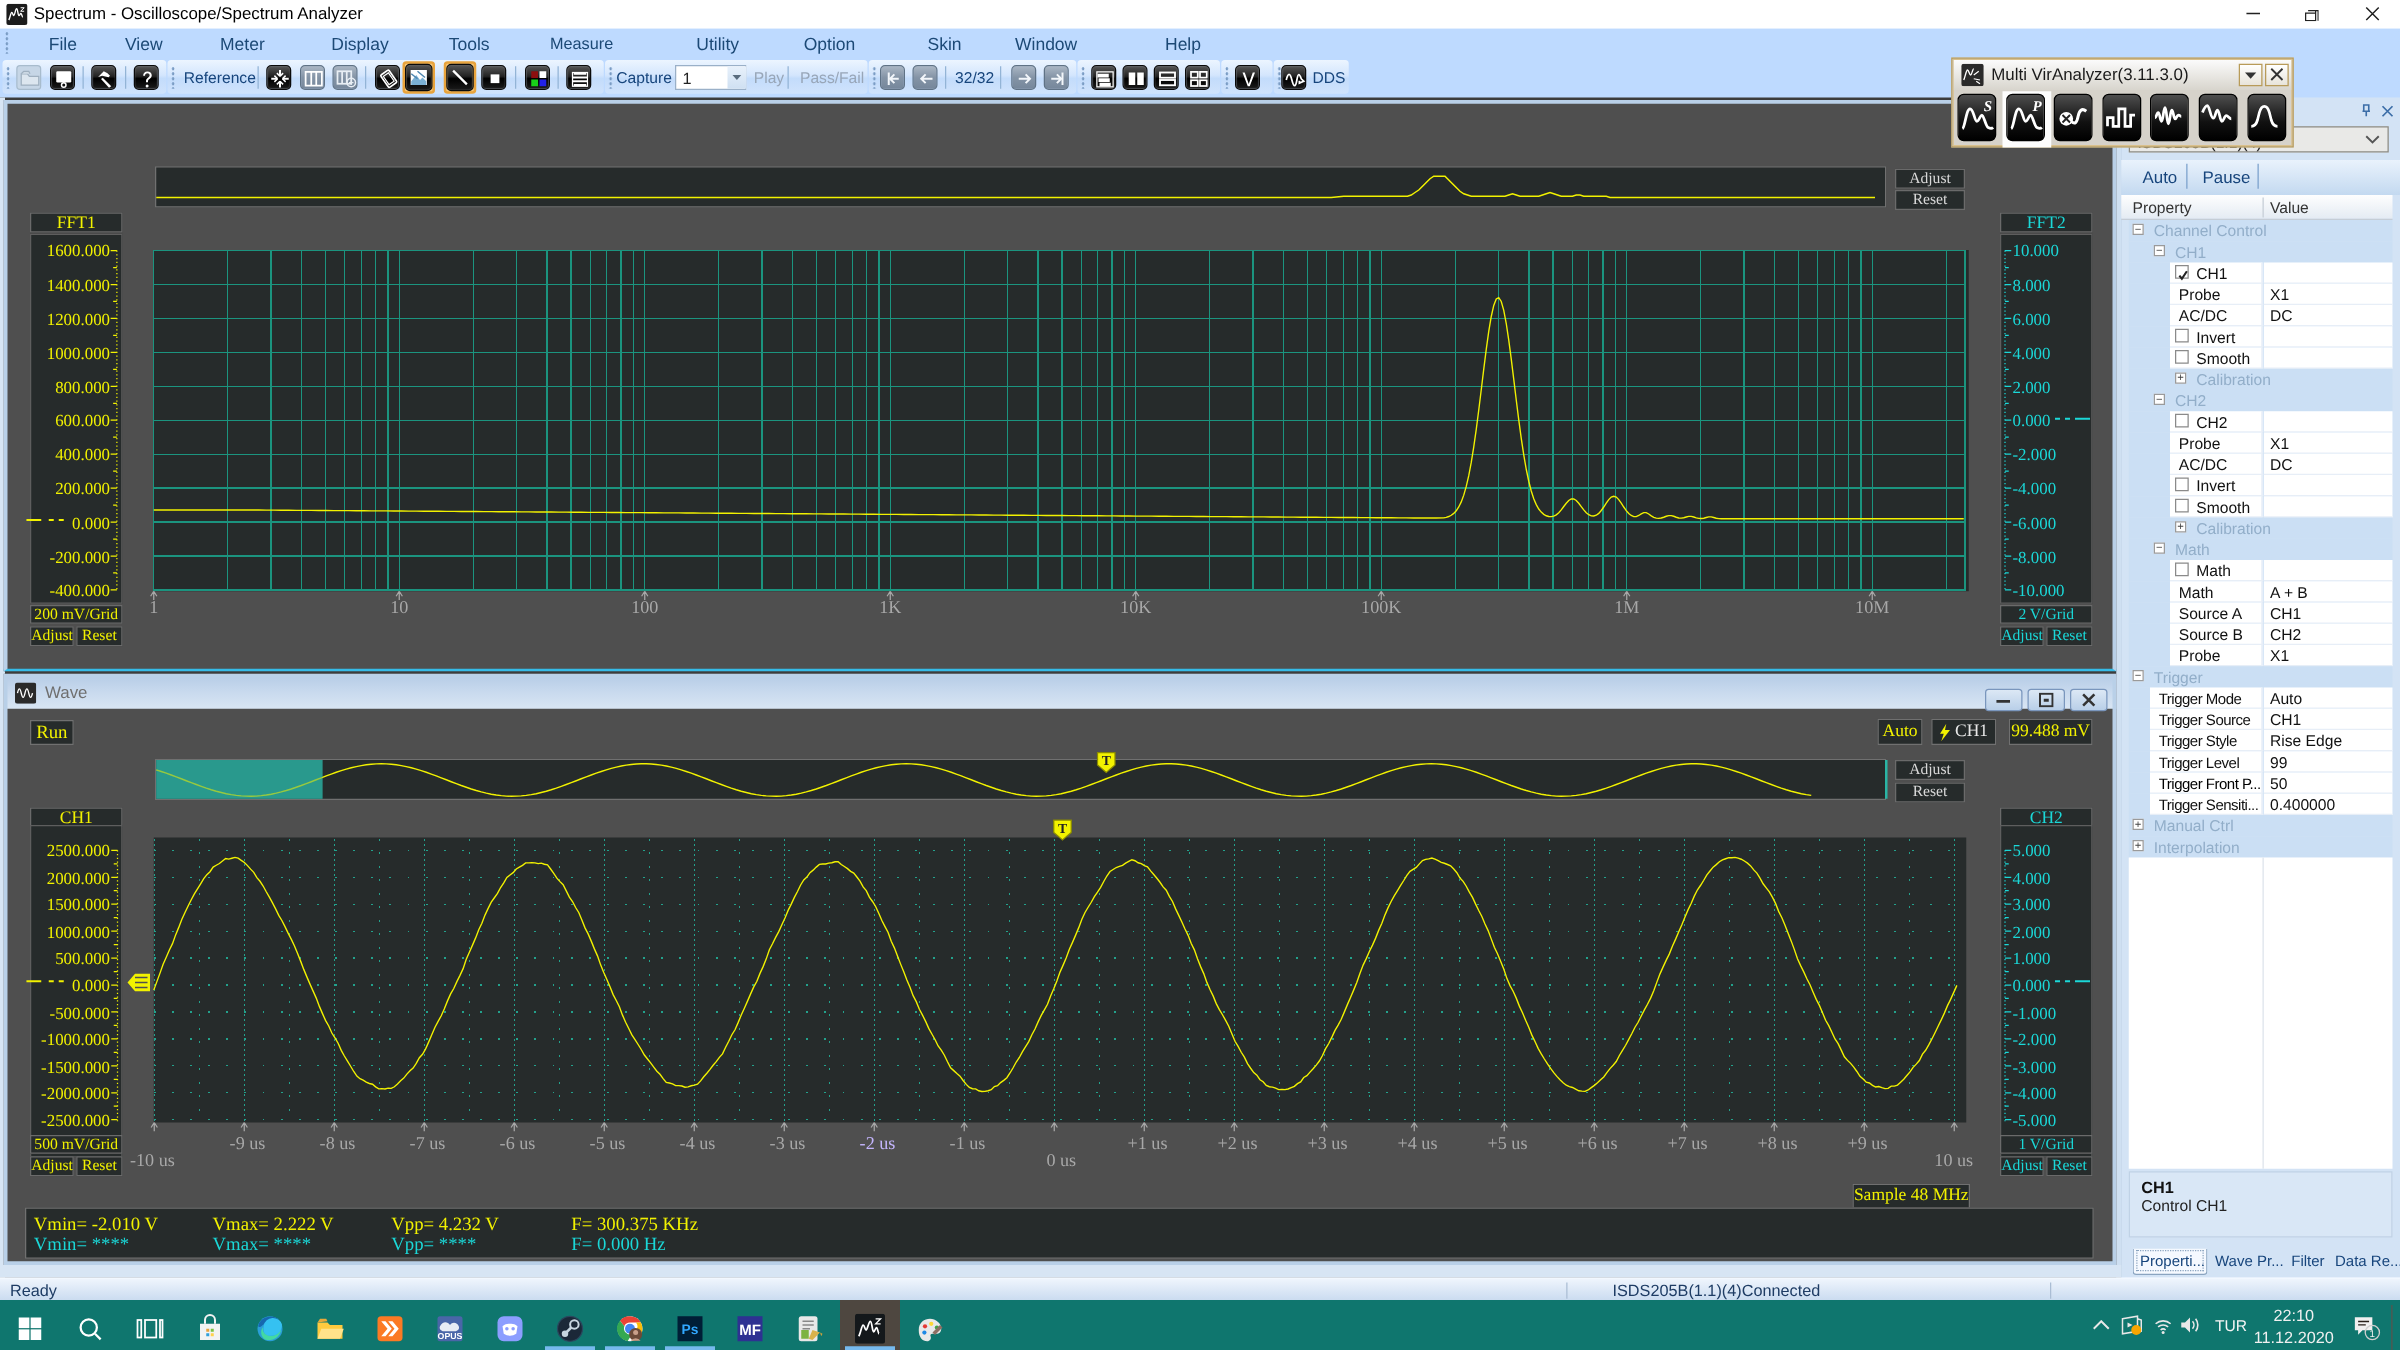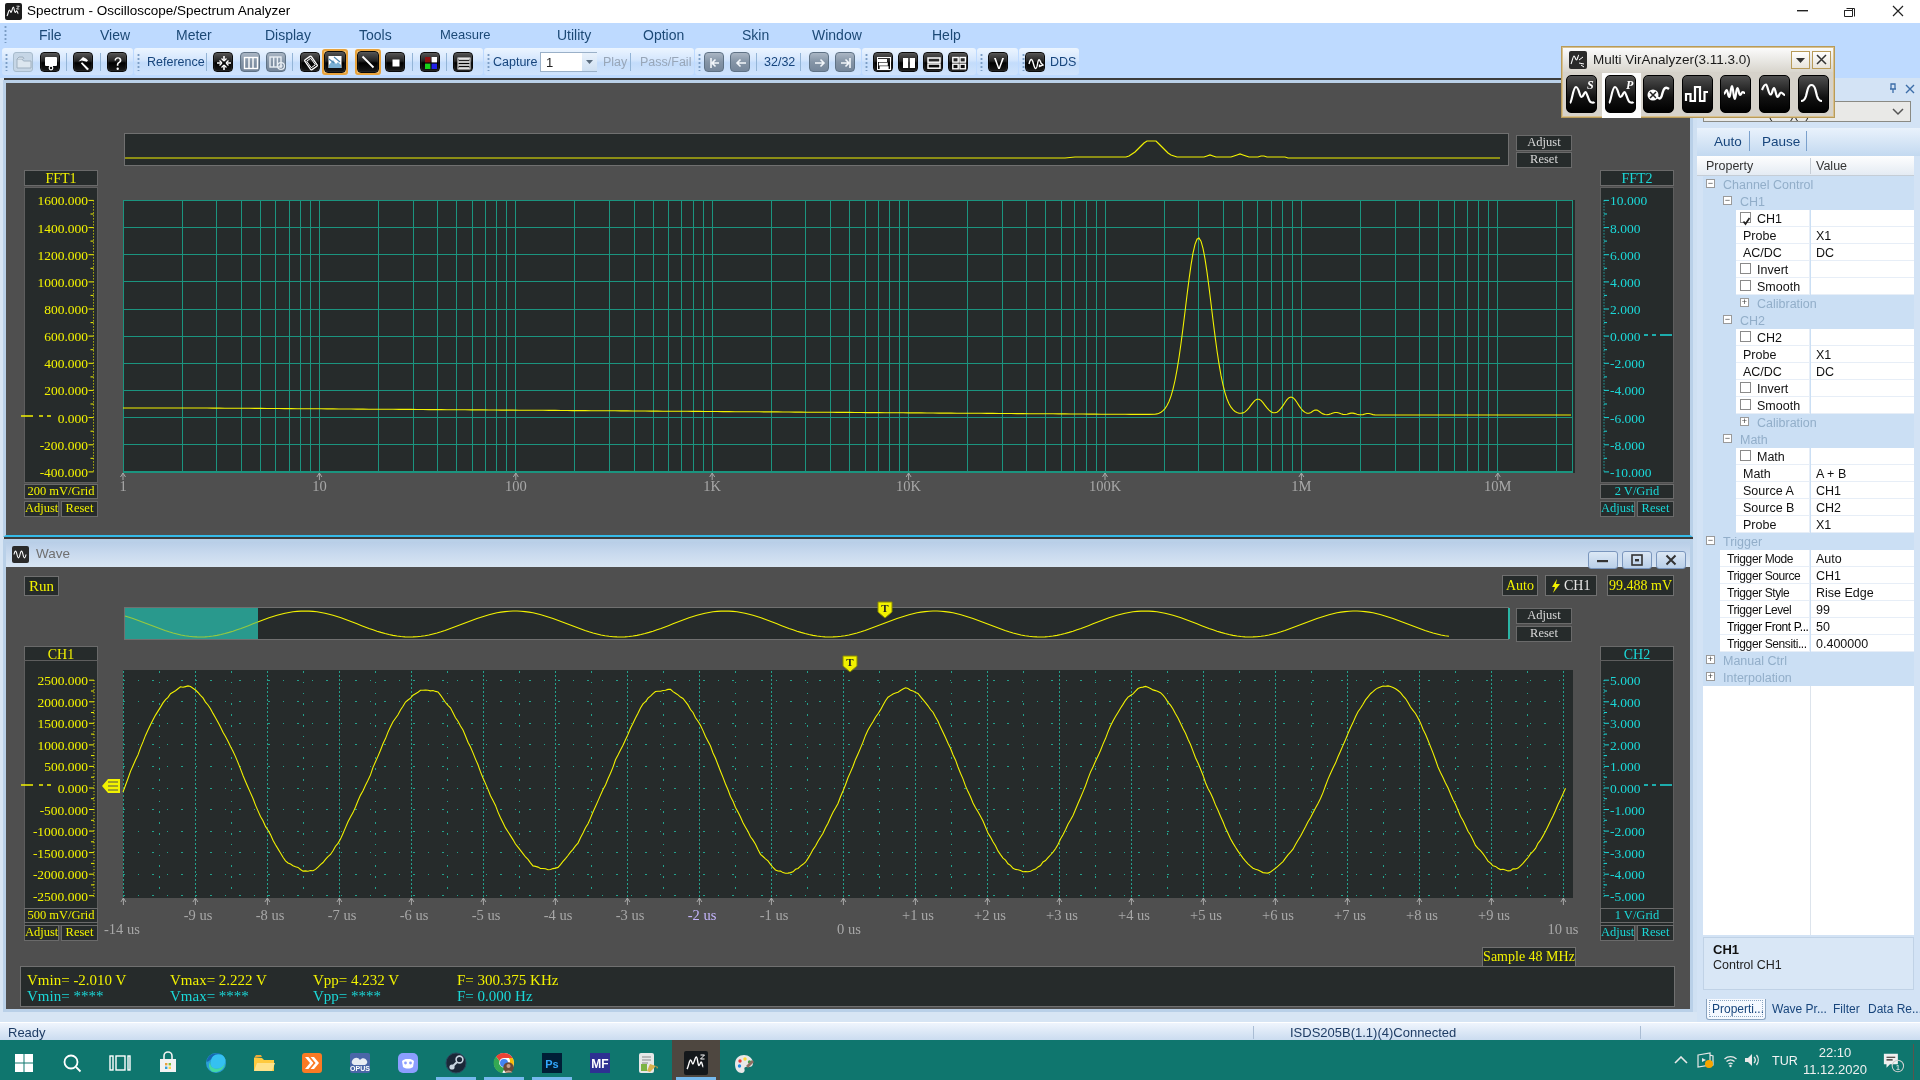--- a/index.html
+++ b/index.html
@@ -407,21 +407,21 @@
     <div class="abs serif" style="left:741px;top:368px;width:60px;text-align:center;font-size:14.5px;color:#a8a8a8">-1 us</div>
     <div class="abs serif" style="left:885px;top:368px;width:60px;text-align:center;font-size:14.5px;color:#a8a8a8">+1 us</div>
     <div class="abs serif" style="left:957px;top:368px;width:60px;text-align:center;font-size:14.5px;color:#a8a8a8">+2 us</div>
     <div class="abs serif" style="left:1029px;top:368px;width:60px;text-align:center;font-size:14.5px;color:#a8a8a8">+3 us</div>
     <div class="abs serif" style="left:1101px;top:368px;width:60px;text-align:center;font-size:14.5px;color:#a8a8a8">+4 us</div>
     <div class="abs serif" style="left:1173px;top:368px;width:60px;text-align:center;font-size:14.5px;color:#a8a8a8">+5 us</div>
     <div class="abs serif" style="left:1245px;top:368px;width:60px;text-align:center;font-size:14.5px;color:#a8a8a8">+6 us</div>
     <div class="abs serif" style="left:1317px;top:368px;width:60px;text-align:center;font-size:14.5px;color:#a8a8a8">+7 us</div>
     <div class="abs serif" style="left:1389px;top:368px;width:60px;text-align:center;font-size:14.5px;color:#a8a8a8">+8 us</div>
     <div class="abs serif" style="left:1461px;top:368px;width:60px;text-align:center;font-size:14.5px;color:#a8a8a8">+9 us</div>
-    <div class="abs serif" style="left:101px;top:382px;width:60px;text-align:left;font-size:14.5px;color:#a8a8a8">-14 us</div>
+    <div class="abs serif" style="left:101px;top:382px;width:60px;text-align:left;font-size:14.5px;color:#a8a8a8">-10 us</div>
     <div class="abs serif" style="left:816px;top:382px;width:60px;text-align:center;font-size:14.5px;color:#a8a8a8">0 us</div>
     <div class="abs serif" style="left:1530px;top:382px;width:60px;text-align:center;font-size:14.5px;color:#a8a8a8">10 us</div>
     <div class="abs dkbox ylw serif" style="left:1479px;top:408px;width:94px;height:20px;font-size:14px;text-align:center;line-height:18px">Sample 48 MHz</div>
     <div class="abs dkbox" style="left:17px;top:427px;width:1655px;height:41px"></div>
     <div class="abs serif ylw" style="left:24px;top:433px;font-size:15px">Vmin= -2.010 V</div>
     <div class="abs serif ylw" style="left:167px;top:433px;font-size:15px">Vmax= 2.222 V</div>
     <div class="abs serif ylw" style="left:310px;top:433px;font-size:15px">Vpp= 4.232 V</div>
     <div class="abs serif ylw" style="left:454px;top:433px;font-size:15px">F= 300.375 KHz</div>
     <div class="abs serif cyn" style="left:24px;top:449px;font-size:15px">Vmin= ****</div>
     <div class="abs serif cyn" style="left:167px;top:449px;font-size:15px">Vmax= ****</div>

